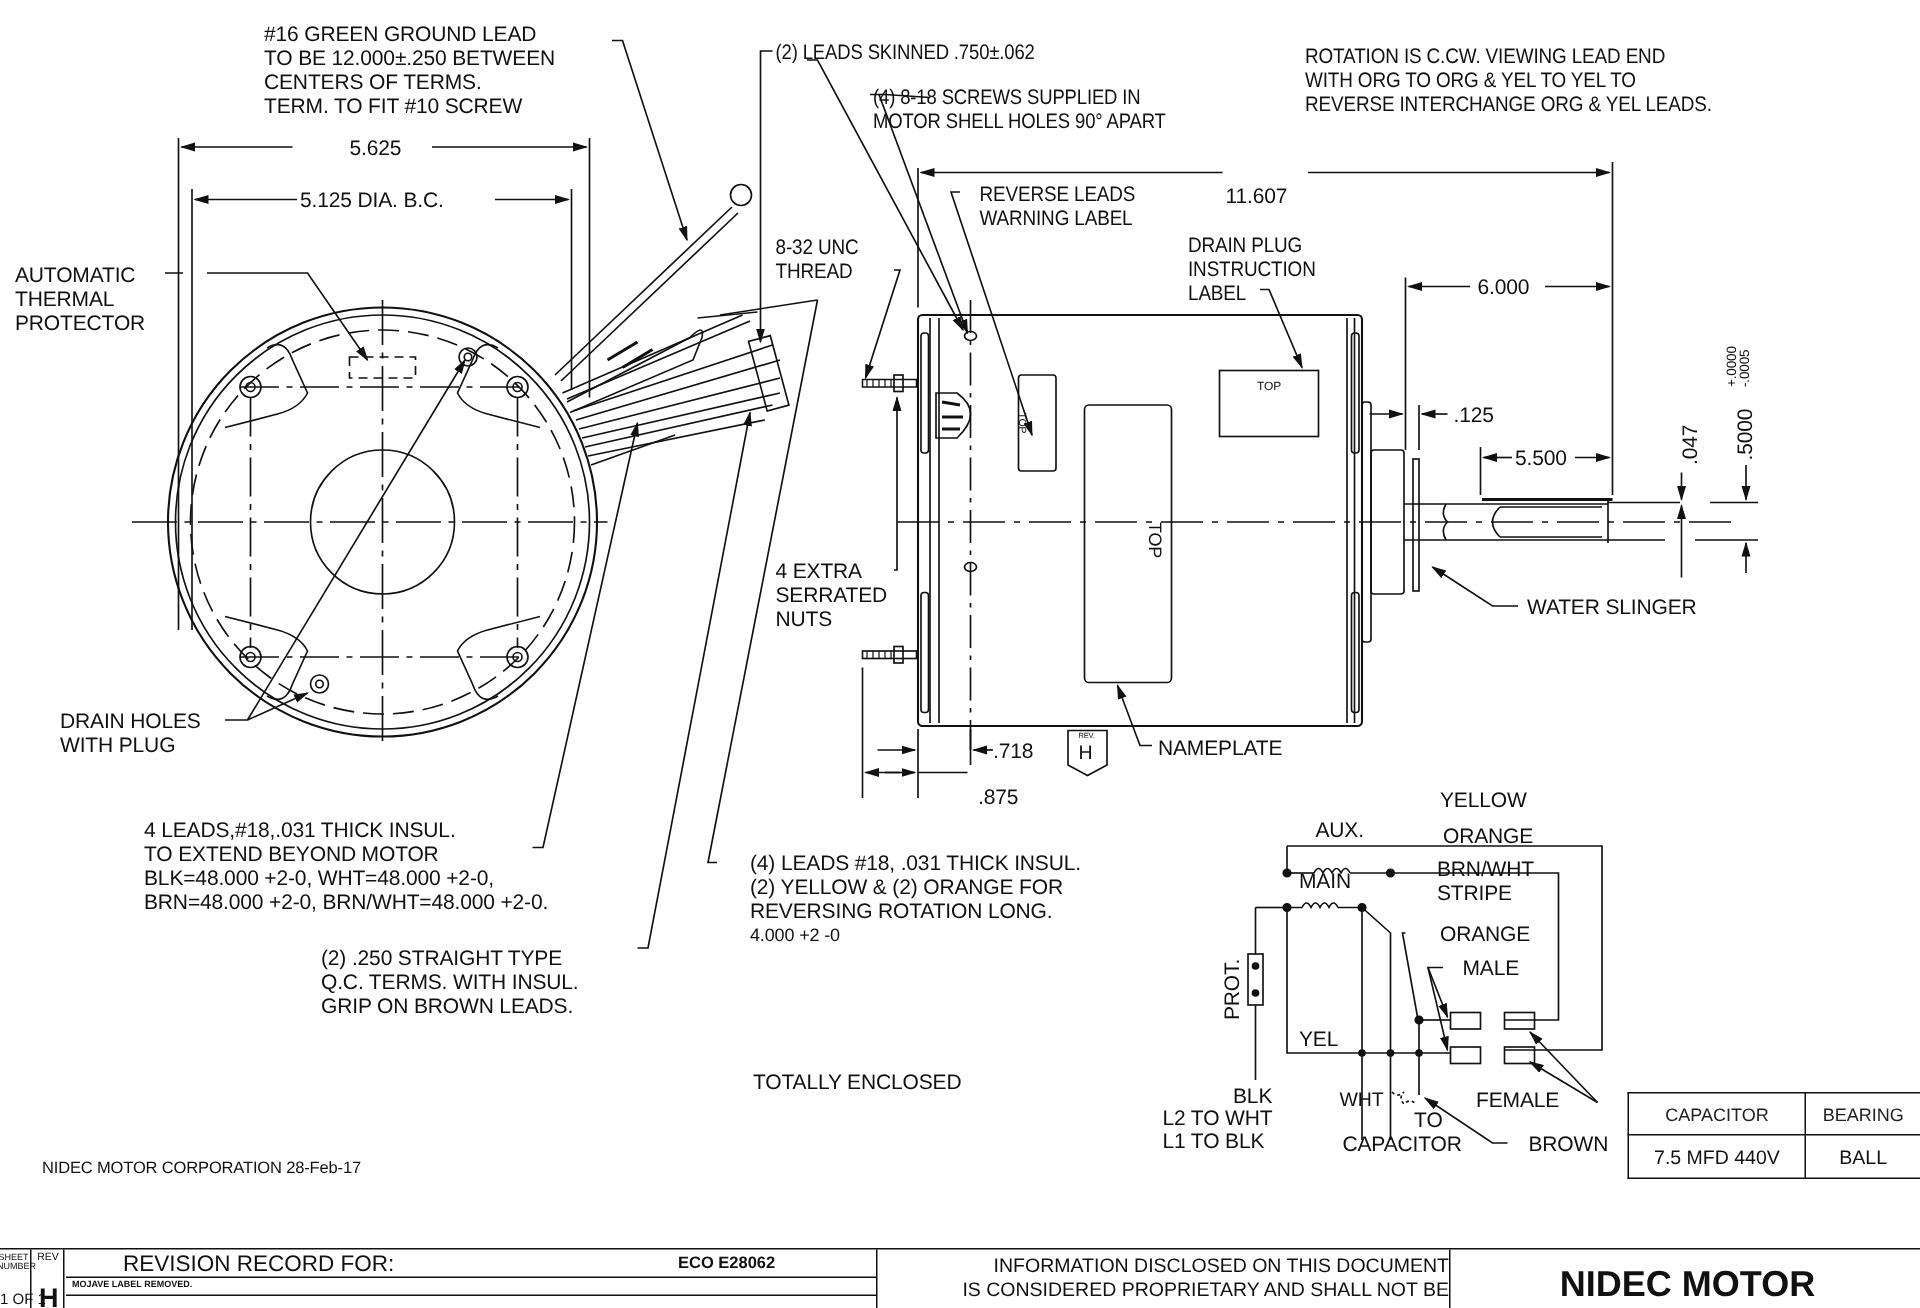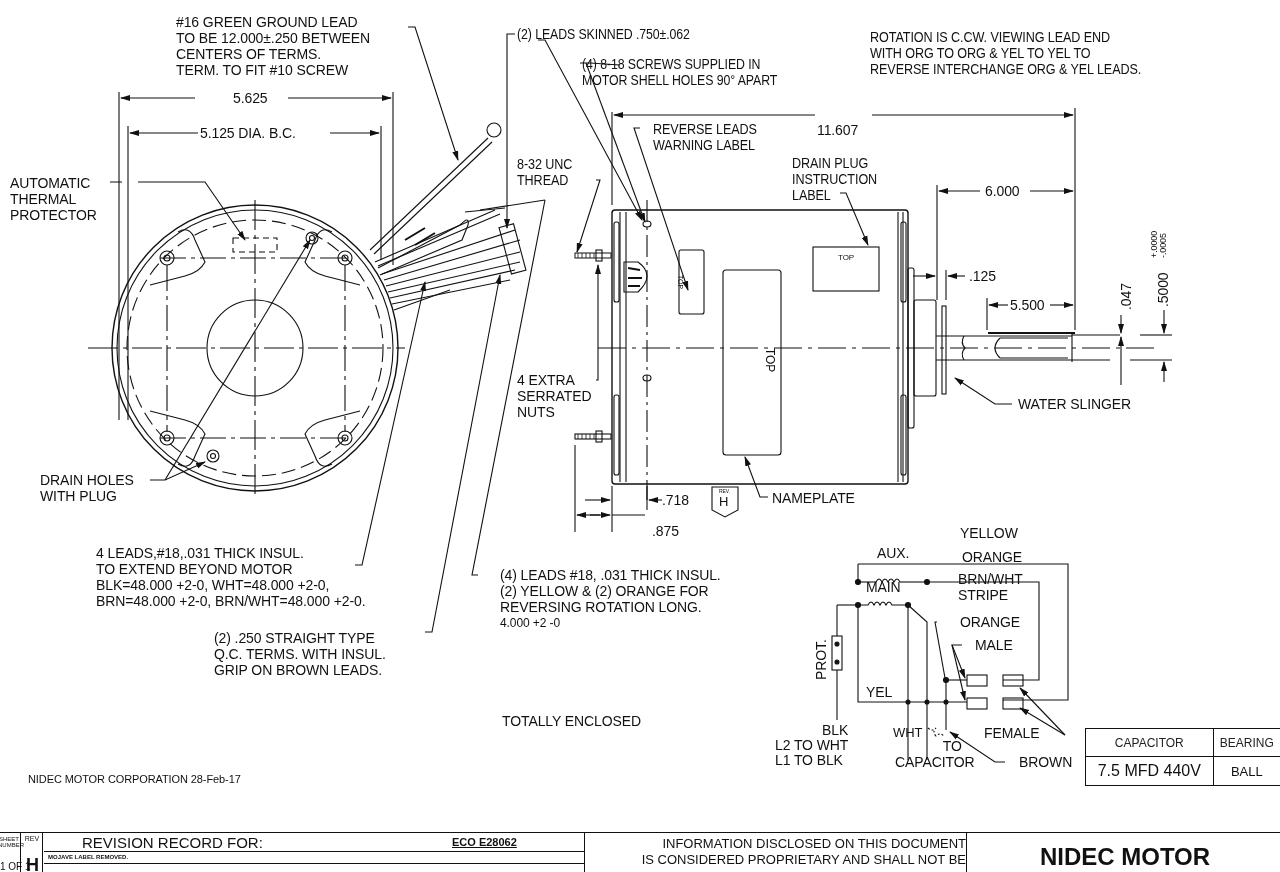--- a/index.html
+++ b/index.html
@@ -277,21 +277,21 @@
 <div class="lbl" style="left:984px;top:725px;">FEMALE</div>
 <div class="lbl" style="left:1019px;top:754px;">BROWN</div>
 
 <table class="tb" style="left:1085px;top:728px;width:196px;height:58px;">
   <tbody>
       <tr style="height:28px;">
     <td class="hdr">CAPACITOR</td>
     <td class="hdr">BEARING</td>
   </tr>
   <tr>
-    <td style="font-size:16px;">7.5 MFD 440V</td>
+    <td style="font-size:13px;">7.5 MFD 440V</td>
     <td style="font-size:13px;">BALL</td>
   </tr>
 </tbody>
   </table>
 
 <div class="lbl" style="left:0px;top:771px;font-size:11px;padding-left:28px;">NIDEC MOTOR CORPORATION 28-Feb-17</div>
 <table class="tb" style="left:-2px;top:787px;width:1284px;height:46px;">
   <tbody>
 </tbody>
   </table>
@@ -300,21 +300,21 @@
   <div style="position:absolute;left:0;top:0;width:22px;height:42px;border-right:1.5px solid #111;">
     <div style="font-size:6px;line-height:6px;text-align:center;padding-top:3px;">SHEET NUMBER</div>
     <div style="font-size:10px;position:absolute;top:28px;left:2px;white-space:nowrap;">1 OF 1</div>
   </div>
   <div style="position:absolute;left:24px;top:0;width:20px;height:42px;border-right:1.5px solid #111;text-align:center;">
     <div style="font-size:7px;padding-top:2px;">REV</div>
     <div style="font-size:18px;font-weight:bold;position:absolute;top:22px;left:4px;">H</div>
   </div>
   <div style="position:absolute;left:46px;top:0;width:540px;height:42px;border-right:1.5px solid #111;">
     <div style="position:absolute;left:38px;top:1px;font-size:15px;">REVISION RECORD FOR:</div>
-    <div style="position:absolute;left:408px;top:3px;font-size:11px;font-weight:bold;text-decoration:underline;">ECO E28062</div>
+    <div style="position:absolute;left:408px;top:3px;font-size:11px;font-weight:bold;">ECO E28062</div>
     <div style="position:absolute;left:0;top:18px;width:540px;border-top:1px solid #111;"></div>
     <div style="position:absolute;left:4px;top:21px;font-size:6px;font-weight:bold;">MOJAVE LABEL REMOVED.</div>
     <div style="position:absolute;left:0;top:30px;width:540px;border-top:1px solid #111;"></div>
   </div>
   <div style="position:absolute;left:588px;top:3px;width:380px;text-align:right;font-size:13px;line-height:16px;">
     <div>INFORMATION DISCLOSED ON THIS DOCUMENT</div>
     <div>IS CONSIDERED PROPRIETARY AND SHALL NOT BE</div>
   </div>
   <div style="position:absolute;left:968px;top:0;width:316px;height:42px;border-left:1.5px solid #111;text-align:center;">
     <div style="font-size:24px;font-weight:bold;padding-top:10px;">NIDEC MOTOR</div>

